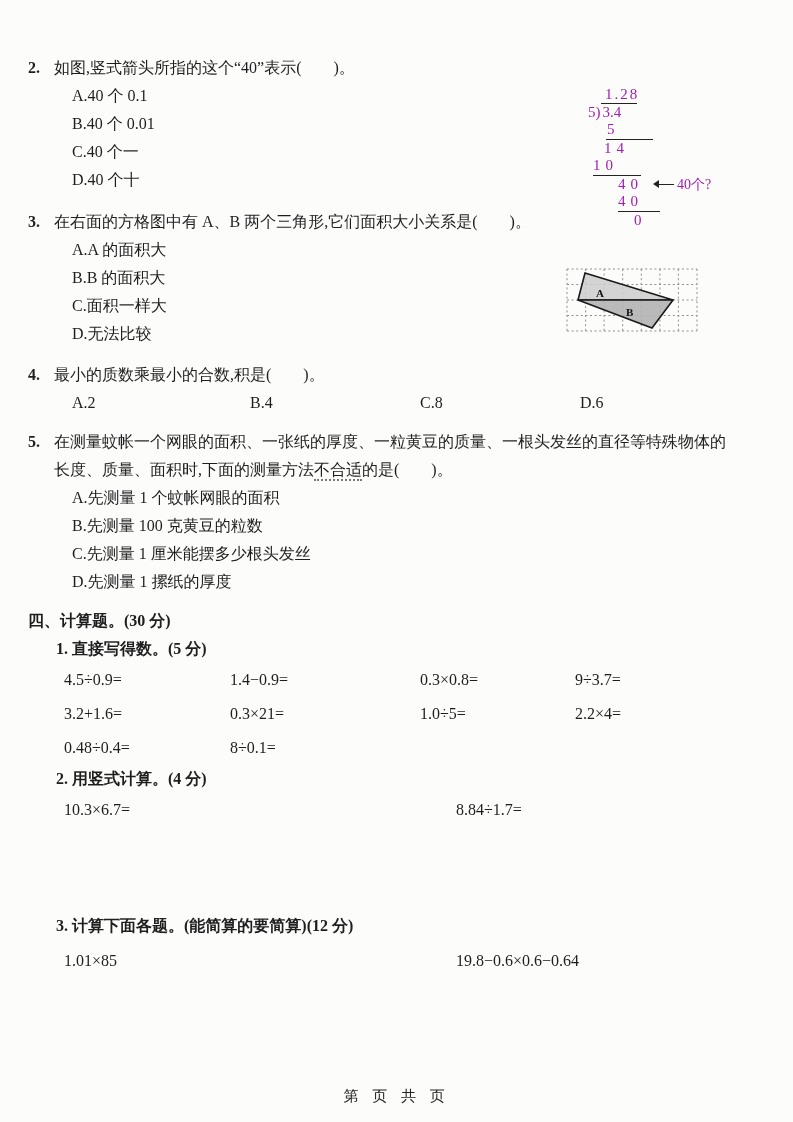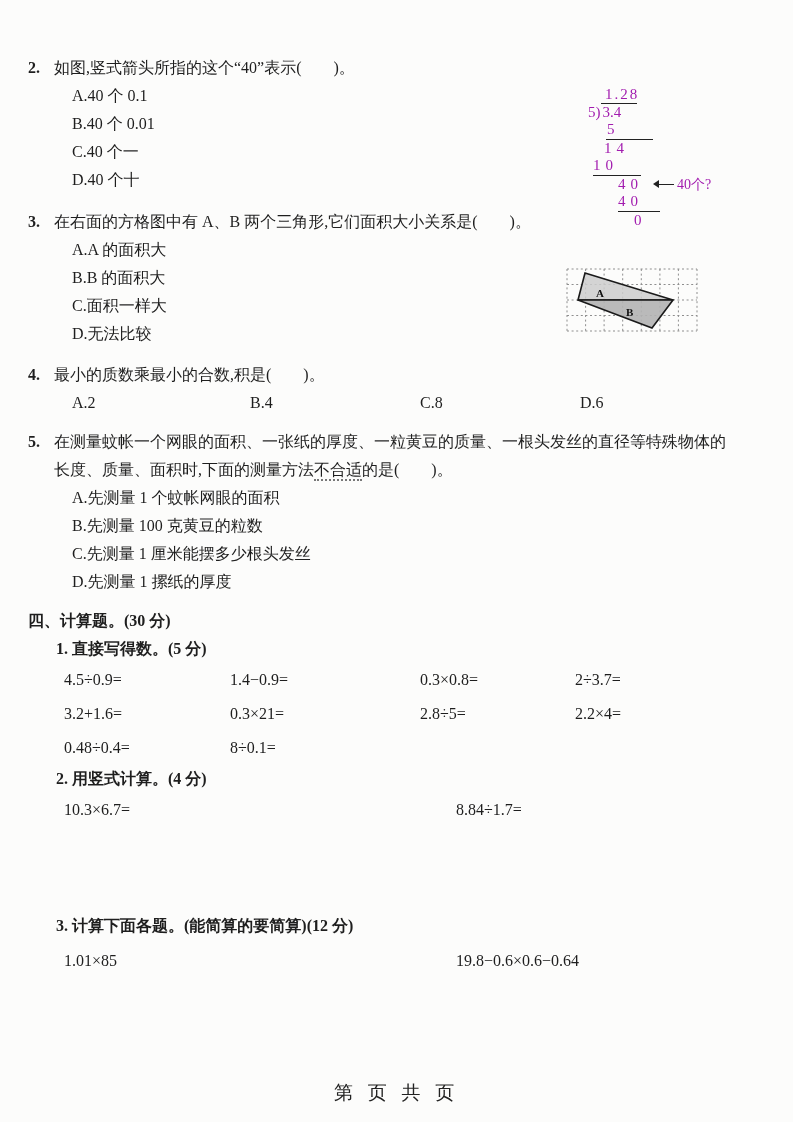--- a/index.html
+++ b/index.html
@@ -49,21 +49,21 @@
   .d-s4{display:inline-block;margin-left:30px;width:40px;}
   .d-arrow{display:inline-block;position:relative;width:16px;height:1.5px;background:#222;margin-right:3px;}
   .d-arrow::before{content:"";position:absolute;left:-5px;top:-3.5px;border:4.5px solid transparent;border-right:6px solid #222;border-left:0;}
   .d-albl{font-size:14px;}
   .d-s5{display:inline-block;margin-left:30px;width:42px;border-bottom:1.2px solid #222;}
   .d-s6{display:inline-block;margin-left:46px;}
 
   .gridfig{position:absolute;left:566px;top:268px;}
 
   .footer{position:absolute;bottom:16px;left:0;width:100%;text-align:center;
-    font-size:19px;letter-spacing:5px;color:#222;}
+    font-size:15px;letter-spacing:5px;color:#222;}
 </style>
 </head>
 <body>
 
 <div class="content">
 
   <div class="q">
     <div class="stemline">
       <span class="qnum">2.</span>
       <span class="qtext">如图,竖式箭头所指的这个“40”表示(　　)。</span>
@@ -116,26 +116,26 @@
   </div>
 
   <div class="sec-title">四、计算题。(30 分)</div>
 
   <div>
     <div class="sub-title">1. 直接写得数。(5 分)</div>
     <div class="calc-row">
       <span class="c0">4.5÷0.9=</span>
       <span class="c1">1.4−0.9=</span>
       <span class="c2">0.3×0.8=</span>
-      <span>2÷3.7=</span>
+      <span>9÷3.7=</span>
     </div>
     <div class="calc-row">
       <span class="c0">3.2+1.6=</span>
       <span class="c1">0.3×21=</span>
-      <span class="c2">2.8÷5=</span>
+      <span class="c2">1.0÷5=</span>
       <span>2.2×4=</span>
     </div>
     <div class="calc-row">
       <span class="c0">0.48÷0.4=</span>
       <span class="c1">8÷0.1=</span>
     </div>
   </div>
 
   <div>
     <div class="sub-title">2. 用竖式计算。(4 分)</div>

